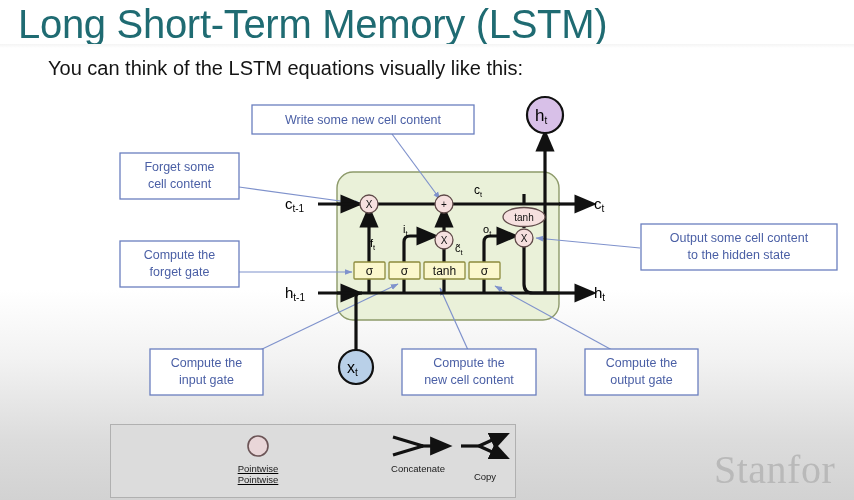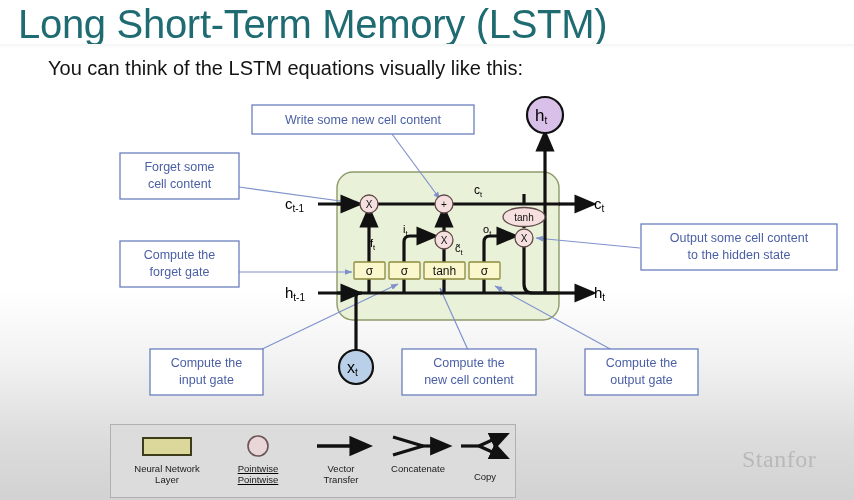--- a/index.html
+++ b/index.html
@@ -53,23 +53,23 @@
   
   #legend{
     position:absolute;left:110px;top:424px;width:404px;height:72px;
     background:#dcdcdc;border:1px solid #b0b0b0;
   }
   .legend-item{position:absolute;text-align:center;}
   .legend-cap{
     font-size:9.5px;color:#1a1a1a;line-height:11px;font-family:"Liberation Sans",sans-serif;
   }
   #watermark{
-    position:absolute;left:742px;top:446px;
+    position:absolute;left:714px;top:446px;
     font-family:"Liberation Serif","DejaVu Serif",serif;
-    font-size:24px;color:#b9b9b9;white-space:nowrap;letter-spacing:0.5px;
+    font-size:40px;color:#b9b9b9;white-space:nowrap;letter-spacing:0.5px;
   }
 </style>
 </head>
 <body>
 
 <div id="slide">
 
   <div id="title">Long Short-Term Memory (LSTM)</div>
   <div id="title-rule"></div>
   <div id="subtitle">You can think of the LSTM equations visually like this:</div>
@@ -234,54 +234,31 @@
     </g>
 
     <g>
       <rect class="callout-box" x="641" y="224" width="196" height="46"></rect>
       <text class="callout-text" x="739" y="242">Output some cell content</text>
       <text class="callout-text" x="739" y="259">to the hidden state</text>
     </g>
   </svg>
 
   <div id="legend">
-    <div class="legend-item" style="left:8px;top:8px;width:96px;">
-      <svg width="96" height="26">
-        <rect x="24" y="5" width="48" height="17" fill="#dcd79a" stroke="#3d3d1c" stroke-width="2"></rect>
-      </svg>
-      <div class="legend-cap">
-        <span>Neural Network</span><br>
-        <span>Layer</span>
-      </div>
-    </div>
 
     <div class="legend-item" style="left:104px;top:8px;width:86px;text-decoration:underline;">
       <svg width="86" height="26">
         <circle cx="43" cy="13" r="10" fill="#e9d6d8" stroke="#6b5456" stroke-width="1.6"></circle>
       </svg>
       <div class="legend-cap">
         <span>Pointwise</span><br>
         <span>Pointwise</span>
       </div>
     </div>
 
-    <div class="legend-item" style="left:190px;top:8px;width:80px;">
-      <svg width="80" height="26">
-        <defs>
-            <marker id="lgA" markerWidth="7" markerHeight="7" refX="3.4" refY="3" orient="auto">
-              <path d="M0,0 L7,3 L0,6 z" fill="#111"></path>
-            </marker>
-          </defs>
-        <line x1="16" y1="13" x2="60" y2="13" stroke="#111" stroke-width="3.4" marker-end="url(#lgA)"></line>
-      </svg>
-      <div class="legend-cap">
-        <span>Vector</span><br>
-        <span>Transfer</span>
-      </div>
-    </div>
 
     <div class="legend-item" style="left:268px;top:8px;width:78px;">
       <svg width="78" height="26">
         <defs>
             <marker id="lgB" markerWidth="7" markerHeight="7" refX="3.4" refY="3" orient="auto">
               <path d="M0,0 L7,3 L0,6 z" fill="#111"></path>
             </marker>
           </defs>
         <path d="M14 4 L44 13" stroke="#111" stroke-width="3.2" fill="none"></path>
         <path d="M14 22 L44 13" stroke="#111" stroke-width="3.2" fill="none"></path>

